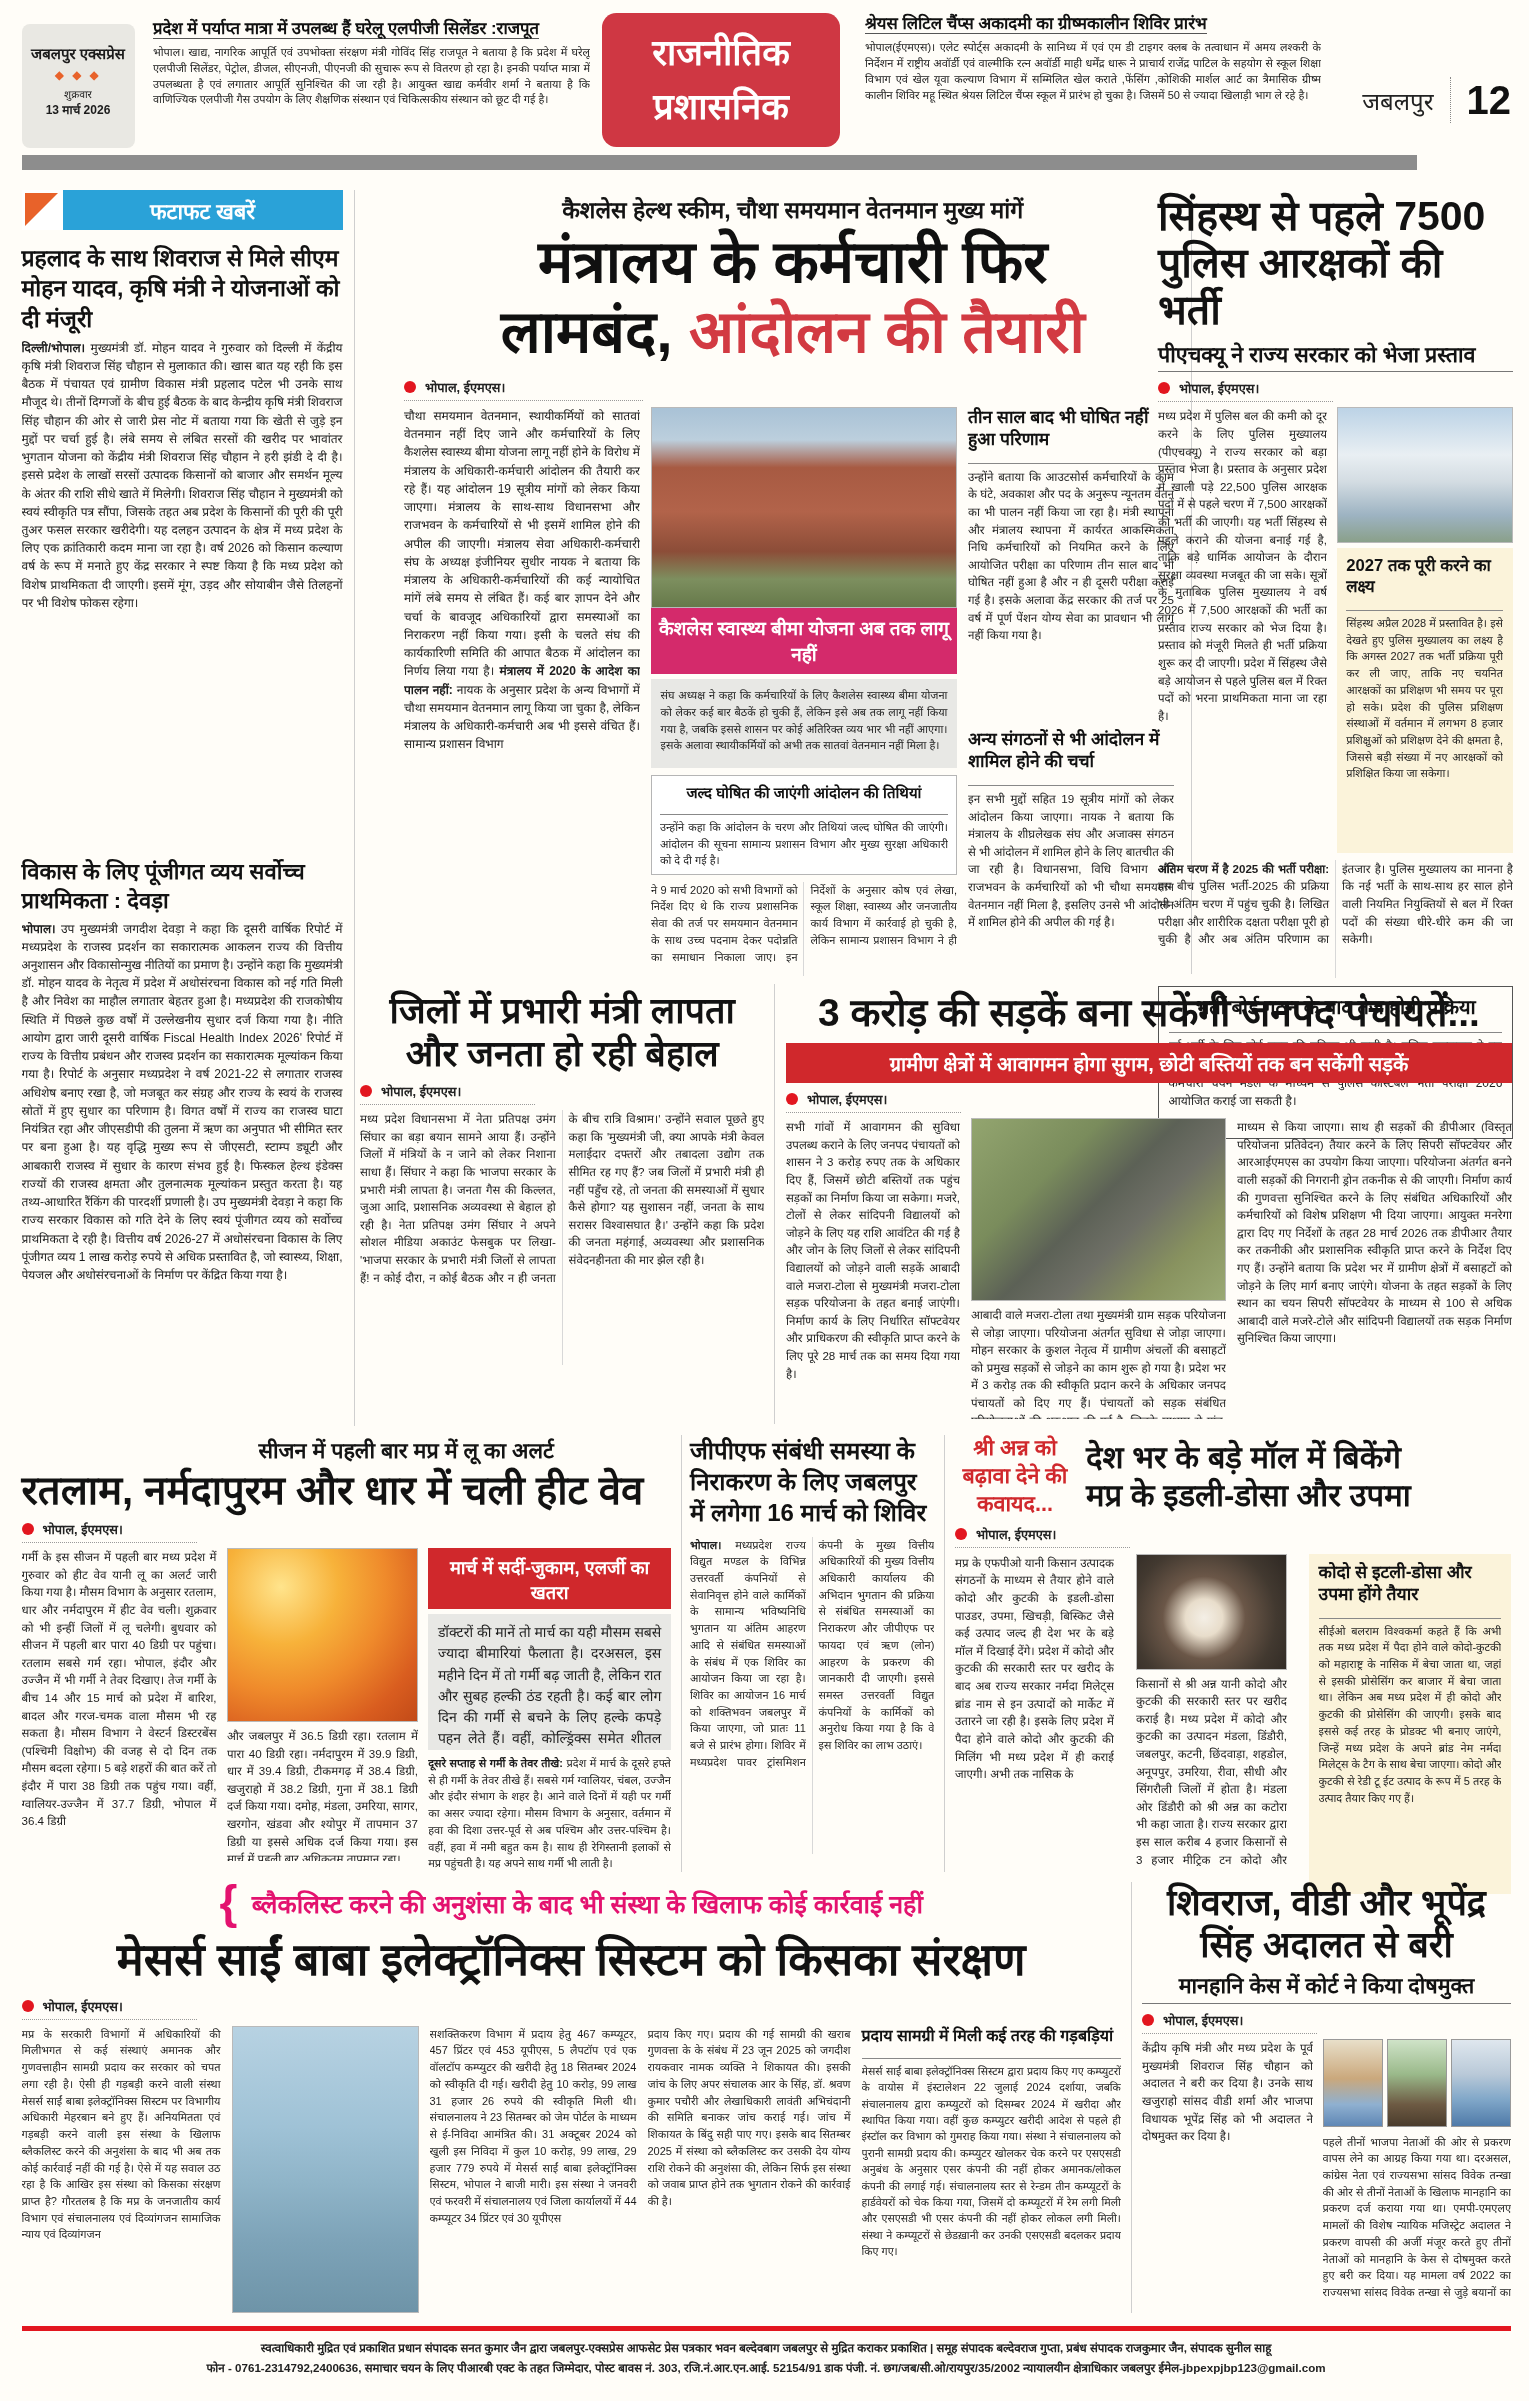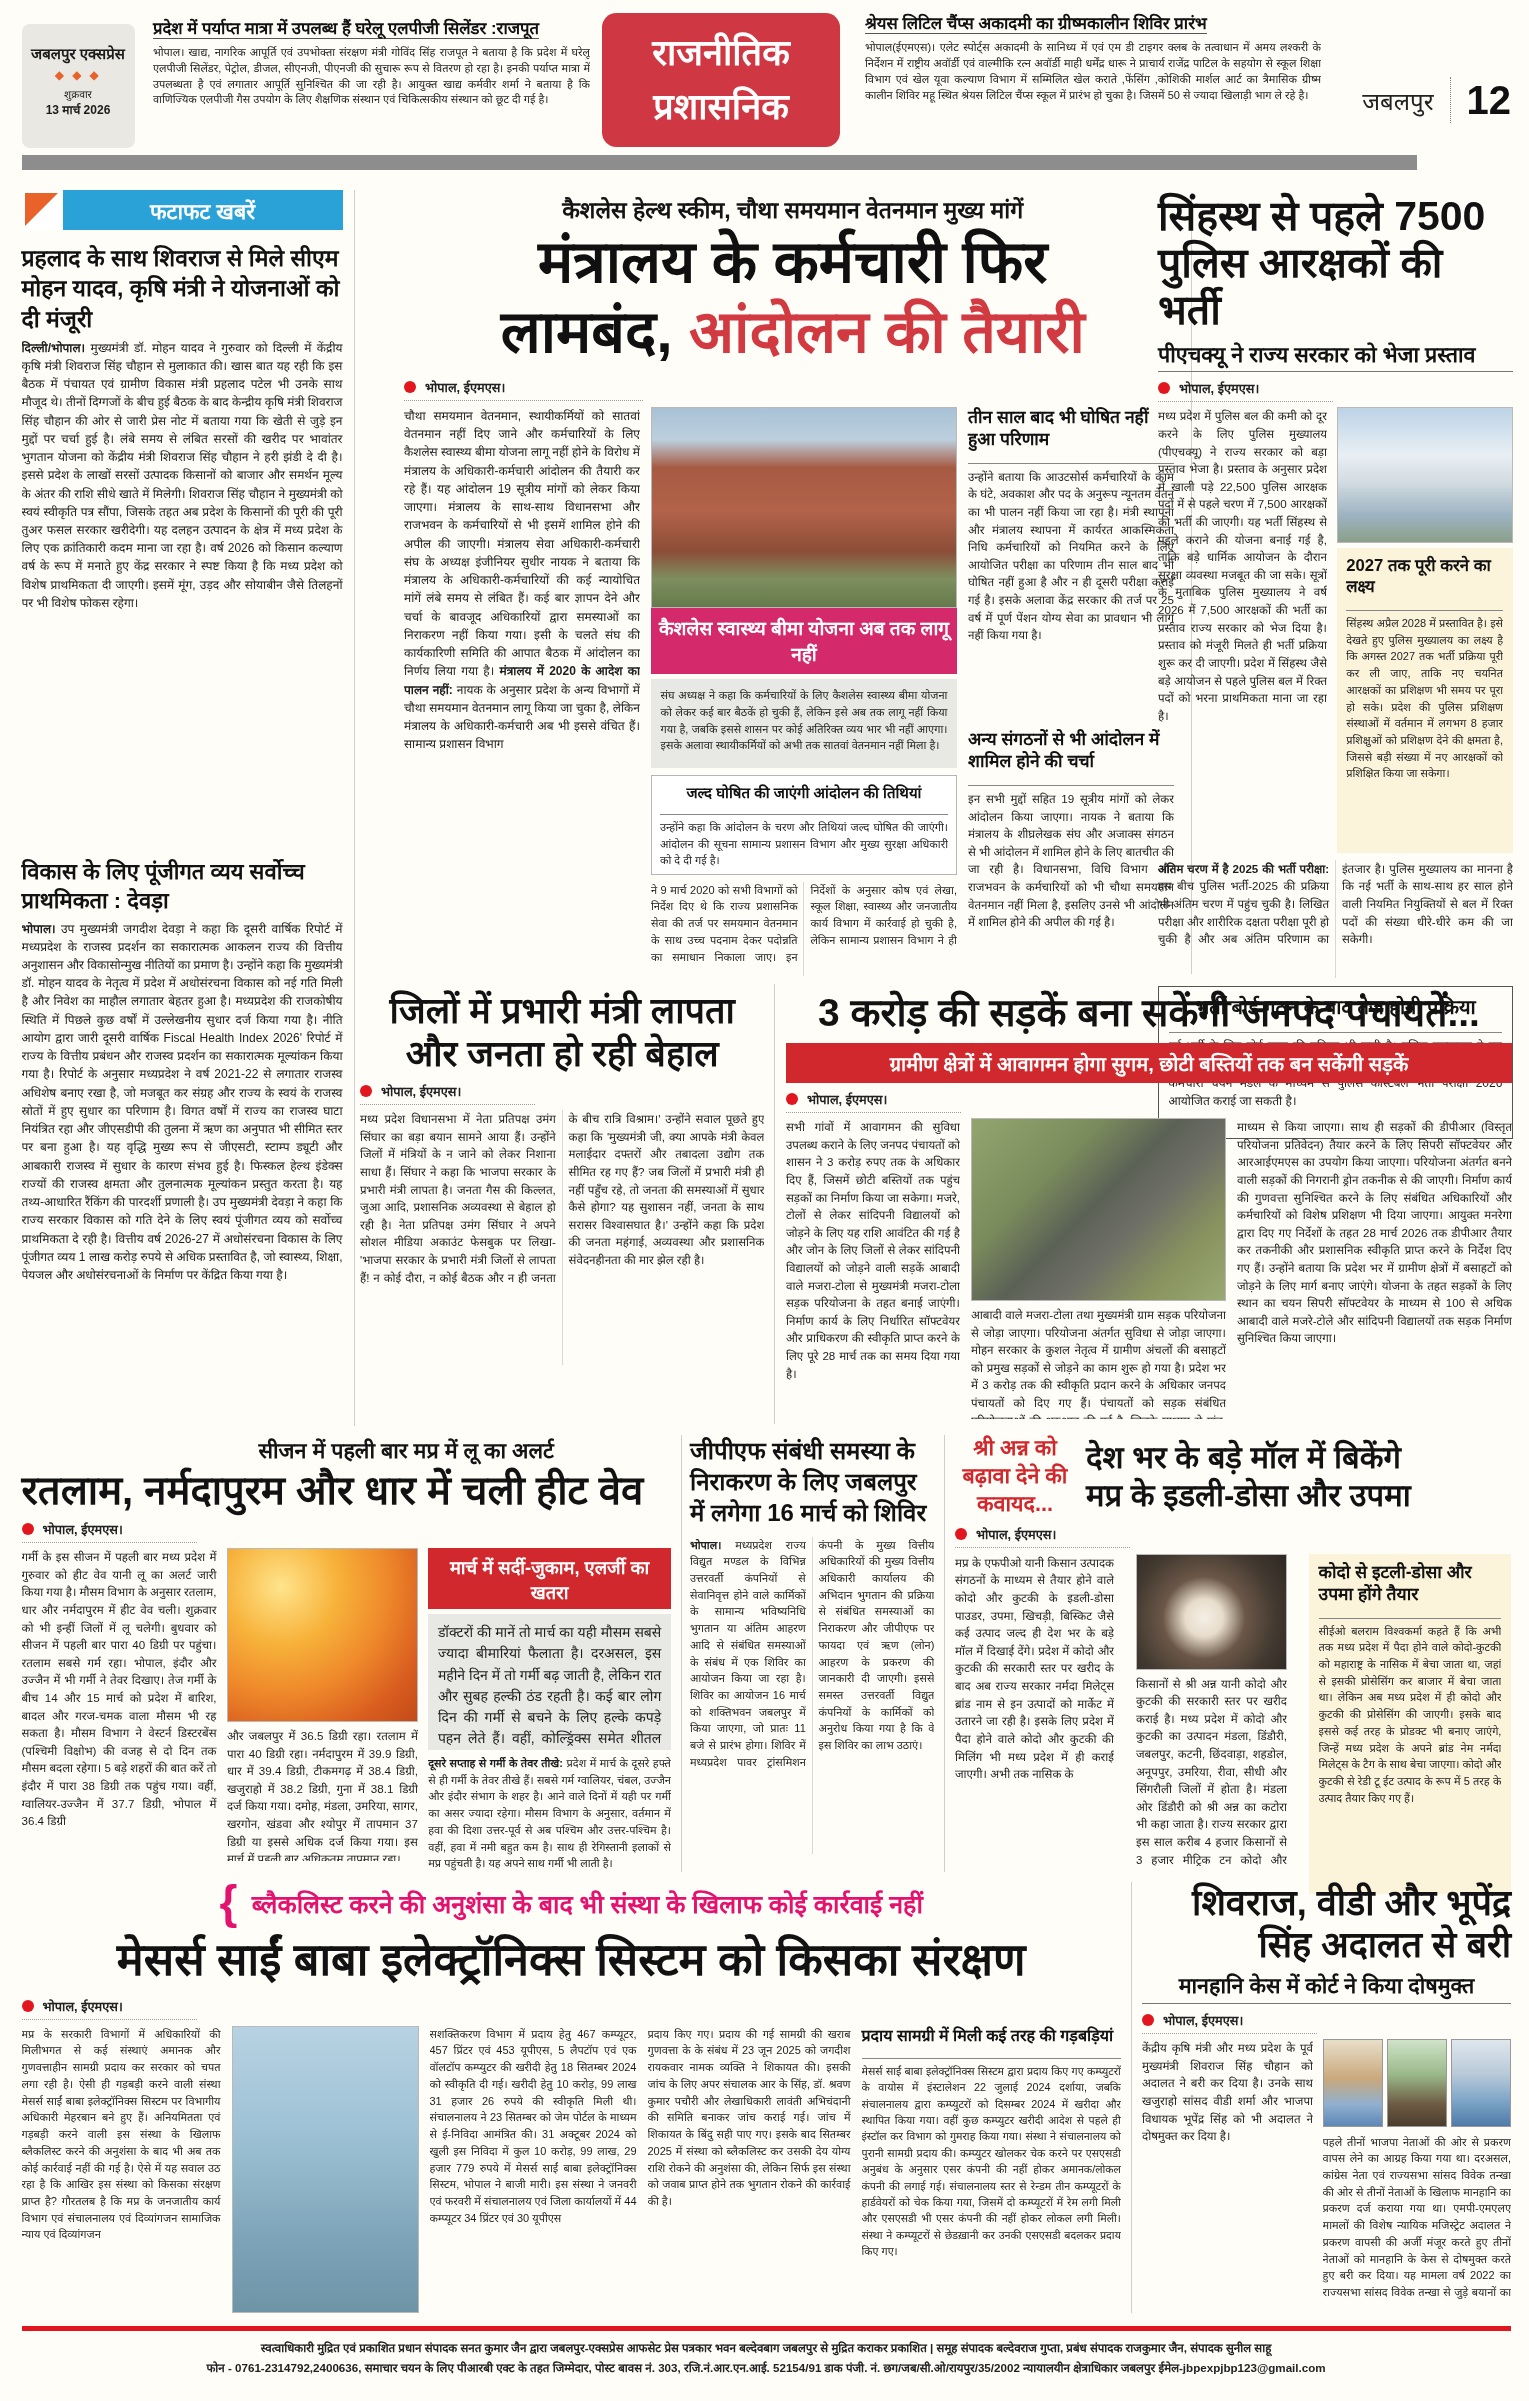--- a/index.html
+++ b/index.html
@@ -257,21 +257,21 @@
       <div class="body clip" style="width:207px;height:287px;font-size:11px;">सशक्तिकरण विभाग में प्रदाय हेतु 467 कम्प्यूटर, 457 प्रिंटर एवं 453 यूपीएस, 5 लैपटॉप एवं एक वॉलटॉप कम्प्युटर की खरीदी हेतु 18 सितम्बर 2024 को स्वीकृति दी गई। खरीदी हेतु 10 करोड़, 99 लाख 31 हजार 26 रुपये की स्वीकृति मिली थी। संचालनालय ने 23 सितम्बर को जेम पोर्टल के माध्यम से ई-निविदा आमंत्रित की। 31 अक्टूबर 2024 को खुली इस निविदा में कुल 10 करोड़, 99 लाख, 29 हजार 779 रुपये में मेसर्स साईं बाबा इलेक्ट्रॉनिक्स सिस्टम, भोपाल ने बाजी मारी। इस संस्था ने जनवरी एवं फरवरी में संचालनालय एवं जिला कार्यालयों में 44 कम्प्यूटर 34 प्रिंटर एवं 30 यूपीएस</div>
       <div class="body clip" style="width:203px;height:287px;font-size:11px;">प्रदाय किए गए। प्रदाय की गई सामग्री की खराब गुणवत्ता के के संबंध में 23 जून 2025 को जगदीश रायकवार नामक व्यक्ति ने शिकायत की। इसकी जांच के लिए अपर संचालक आर के सिंह, डॉ. श्रवण कुमार पचौरी और लेखाधिकारी लावंती अभिचंदानी की समिति बनाकर जांच कराई गई। जांच में शिकायत के बिंदु सही पाए गए। इसके बाद सितम्बर 2025 में संस्था को ब्लैकलिस्ट कर उसकी देय योग्य राशि रोकने की अनुशंसा की, लेकिन सिर्फ इस संस्था को जवाब प्राप्त होने तक भुगतान रोकने की कार्रवाई की है।</div>
       <div style="flex:1;">
         <div class="subhd" style="font-size:16px;line-height:1.25;">प्रदाय सामग्री में मिली कई तरह की गड़बड़ियां</div>
         <div class="body clip" style="font-size:10.8px;height:254px;">मेसर्स साईं बाबा इलेक्ट्रॉनिक्स सिस्टम द्वारा प्रदाय किए गए कम्प्युटरों के वायोस में इंस्टालेशन 22 जुलाई 2024 दर्शाया, जबकि संचालनालय द्वारा कम्प्युटरों को दिसम्बर 2024 में खरीदा और स्थापित किया गया। वहीं कुछ कम्प्युटर खरीदी आदेश से पहले ही इंस्टॉल कर विभाग को गुमराह किया गया। संस्था ने संचालनालय को पुरानी सामग्री प्रदाय की। कम्प्युटर खोलकर चेक करने पर एसएसडी अनुबंध के अनुसार एसर कंपनी की नहीं होकर अमानक/लोकल कंपनी की लगाई गई। संचालनालय स्तर से रेन्डम तीन कम्प्यूटरों के हार्डवेयरों को चेक किया गया, जिसमें दो कम्प्यूटरों में रेम लगी मिली और एसएसडी भी एसर कंपनी की नहीं होकर लोकल लगी मिली। संस्था ने कम्प्यूटरों से छेडख़ानी कर उनकी एसएसडी बदलकर प्रदाय किए गए।</div>
       </div>
     </div>
   </div>
 
   <div class="abs" style="left:1142px;top:1882px;width:369px;height:431px;">
-    <div class="hl" style="font-size:36px;line-height:1.18;text-align:right;">
+    <div class="hl" style="font-size:36px;line-height:1.18;text-align:center;">
       <div>शिवराज, वीडी और भूपेंद्र</div>
       <div>सिंह अदालत से बरी</div>
     </div>
     <div class="hl" style="font-size:21.5px;text-align:center;border-bottom:0.8px solid #777;padding-bottom:4px;margin-top:3.2px;">मानहानि केस में कोर्ट ने किया दोषमुक्त</div>
     <div class="byline" style="width:175px;">
       <span class="dot"></span>
       <span>भोपाल, ईएमएस।</span>
     </div>
     <div style="display:flex;gap:9.6px;">
       <div class="body clip" style="width:171px;height:263px;font-size:11.6px;">केंद्रीय कृषि मंत्री और मध्य प्रदेश के पूर्व मुख्यमंत्री शिवराज सिंह चौहान को अदालत ने बरी कर दिया है। उनके साथ खजुराहो सांसद वीडी शर्मा और भाजपा विधायक भूपेंद्र सिंह को भी अदालत ने दोषमुक्त कर दिया है।</div>

